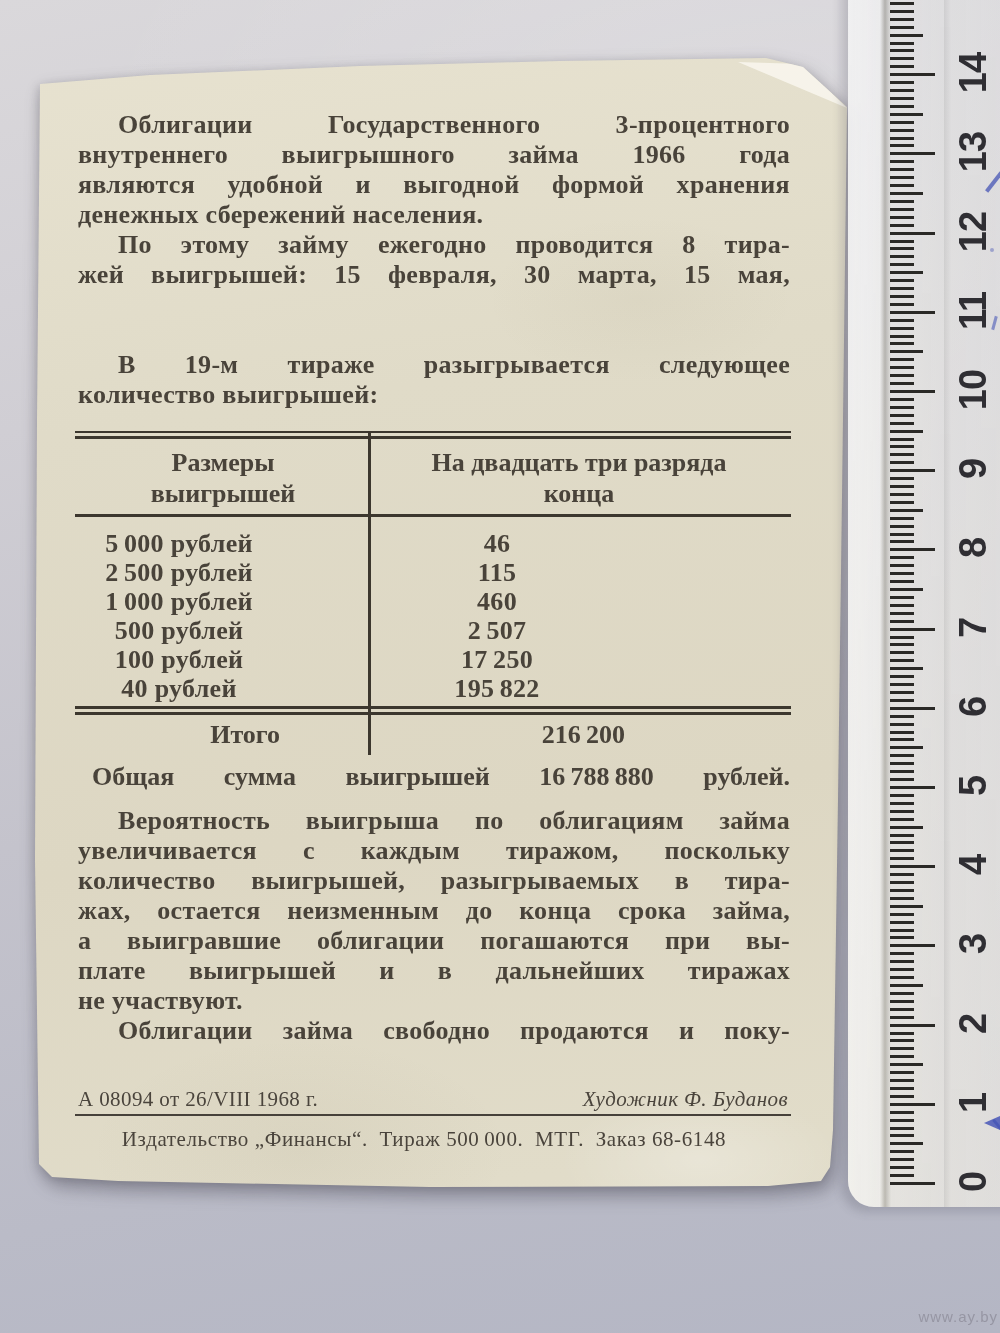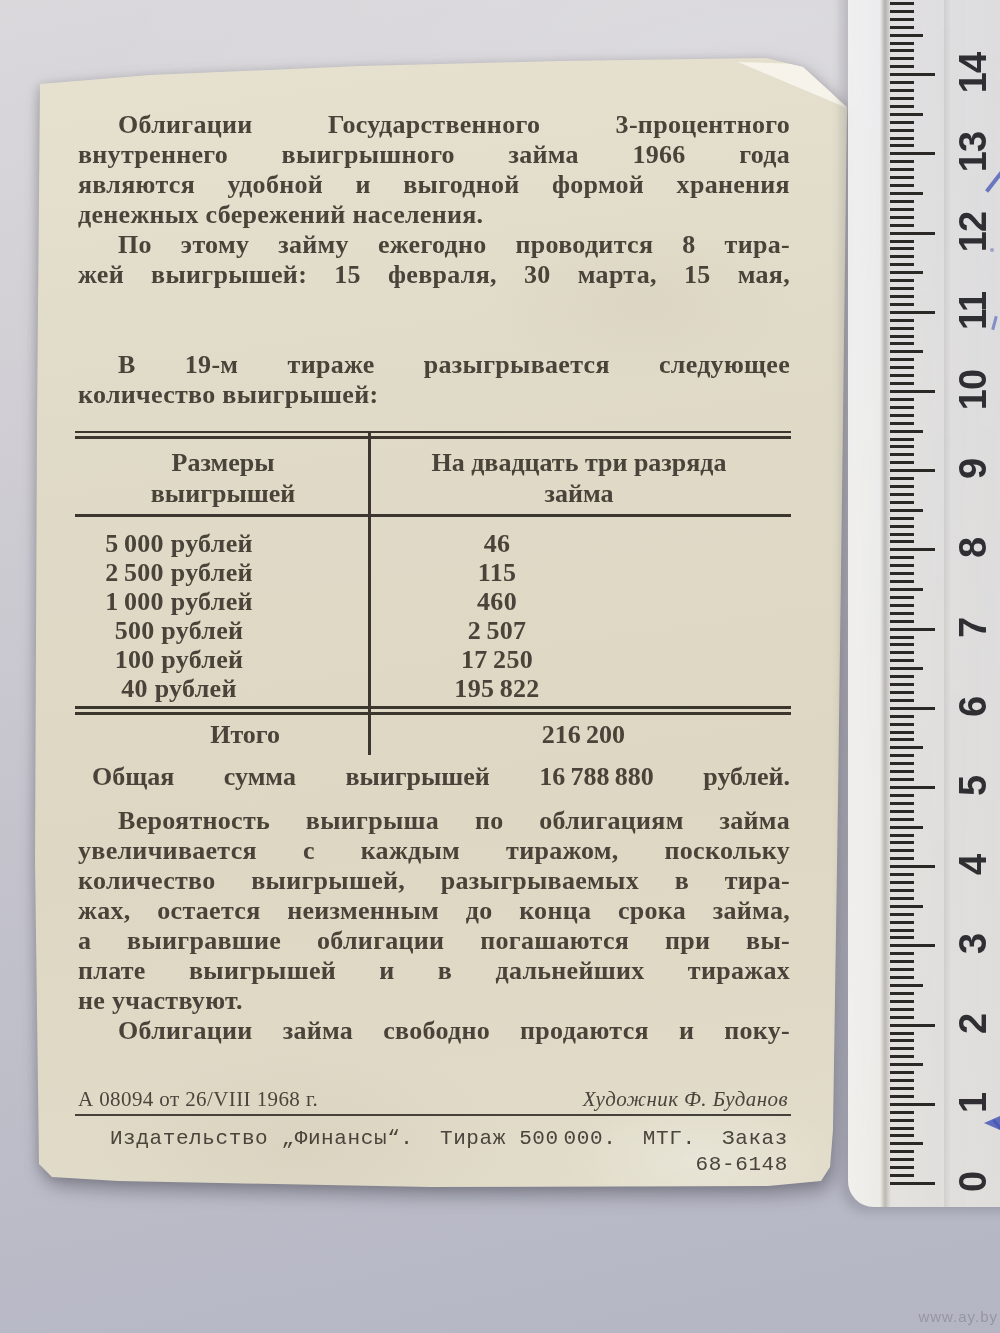--- a/index.html
+++ b/index.html
@@ -29,21 +29,21 @@
   .tbl-divider{position:absolute;left:368px;top:433px;width:3px;height:322px;background:#3c372e;}
   .th{position:absolute;text-align:center;font:700 26px/31px "Liberation Serif","DejaVu Serif",serif;color:#49433a;}
   .col{position:absolute;top:529px;text-align:center;color:#49433a;}
   .rowline{font:700 26px/29px "Liberation Serif","DejaVu Serif",serif;letter-spacing:0.3px;}
   .total{position:absolute;top:720px;text-align:right;font:700 26px/29px "Liberation Serif","DejaVu Serif",serif;color:#49433a;}
   .sumline{position:absolute;left:78px;top:762px;width:712px;text-indent:14px;color:#49433a;
     font:700 26px/30px "Liberation Serif","DejaVu Serif",serif;text-align:justify;text-align-last:justify;}
   .imp{position:absolute;color:#4a443c;font:400 21px/26px "Liberation Serif","DejaVu Serif",serif;letter-spacing:0.4px;}
   .imp-right{font-style:italic;}
   .imp-rule{position:absolute;left:75px;top:1114px;width:716px;height:2px;background:#46413a;}
-  .imp-bottom{left:76px;top:1126px;width:712px;text-align:right;white-space:pre-wrap;letter-spacing:0.6px;font-family:Liberation Mono, monospace;}
+  .imp-bottom{left:68px;top:1126px;width:712px;text-align:center;white-space:pre-wrap;letter-spacing:0.6px;}
   .ruler{
     position:absolute;left:848px;top:-30px;width:200px;height:1237px;
     border-bottom-left-radius:26px;
     background:
       linear-gradient(180deg, rgba(214,214,218,0.30) 0%, rgba(230,227,216,0.40) 100%),
       linear-gradient(90deg, rgba(253,253,253,0.92) 0px, rgba(248,248,248,0.88) 32px, rgba(158,156,150,0.95) 37px, rgba(231,230,229,0.90) 43px, rgba(226,225,226,0.88) 96px, rgba(222,221,223,0.85) 100%);
     box-shadow:-7px 5px 10px rgba(66,64,78,0.20);
   }
   .ruler-face-line{position:absolute;left:96px;top:0;width:7px;height:100%;background:linear-gradient(90deg,rgba(0,0,0,0.07),rgba(0,0,0,0));}
   .tick{position:absolute;left:42px;height:3px;background:#2a2926;}
@@ -94,21 +94,21 @@
       <div class="tbl-rule" style="top:431px;height:2px;"></div>
       <div class="tbl-rule" style="top:436px;height:3px;"></div>
       <div class="tbl-rule" style="top:514px;height:3px;"></div>
       <div class="tbl-rule" style="top:706px;height:3px;"></div>
       <div class="tbl-rule" style="top:712px;height:3px;"></div>
       <div class="tbl-divider"></div>
 
       <div class="th" style="left:78px;top:447px;width:290px;">Размеры</div>
       <div class="th" style="left:78px;top:478px;width:290px;">выигрышей</div>
       <div class="th" style="left:368px;top:447px;width:422px;">На двадцать три разряда</div>
-      <div class="th" style="left:368px;top:478px;width:422px;">займа</div>
+      <div class="th" style="left:368px;top:478px;width:422px;">конца</div>
 
       <div class="col" id="col-sizes" style="left:78px;width:202px;">
           <div class="rowline">5 000 рублей</div>
           <div class="rowline">2 500 рублей</div>
           <div class="rowline">1 000 рублей</div>
           <div class="rowline">500 рублей</div>
           <div class="rowline">100 рублей</div>
           <div class="rowline">40 рублей</div>
         </div>
       <div class="col" id="col-counts" style="left:369px;width:256px;">

